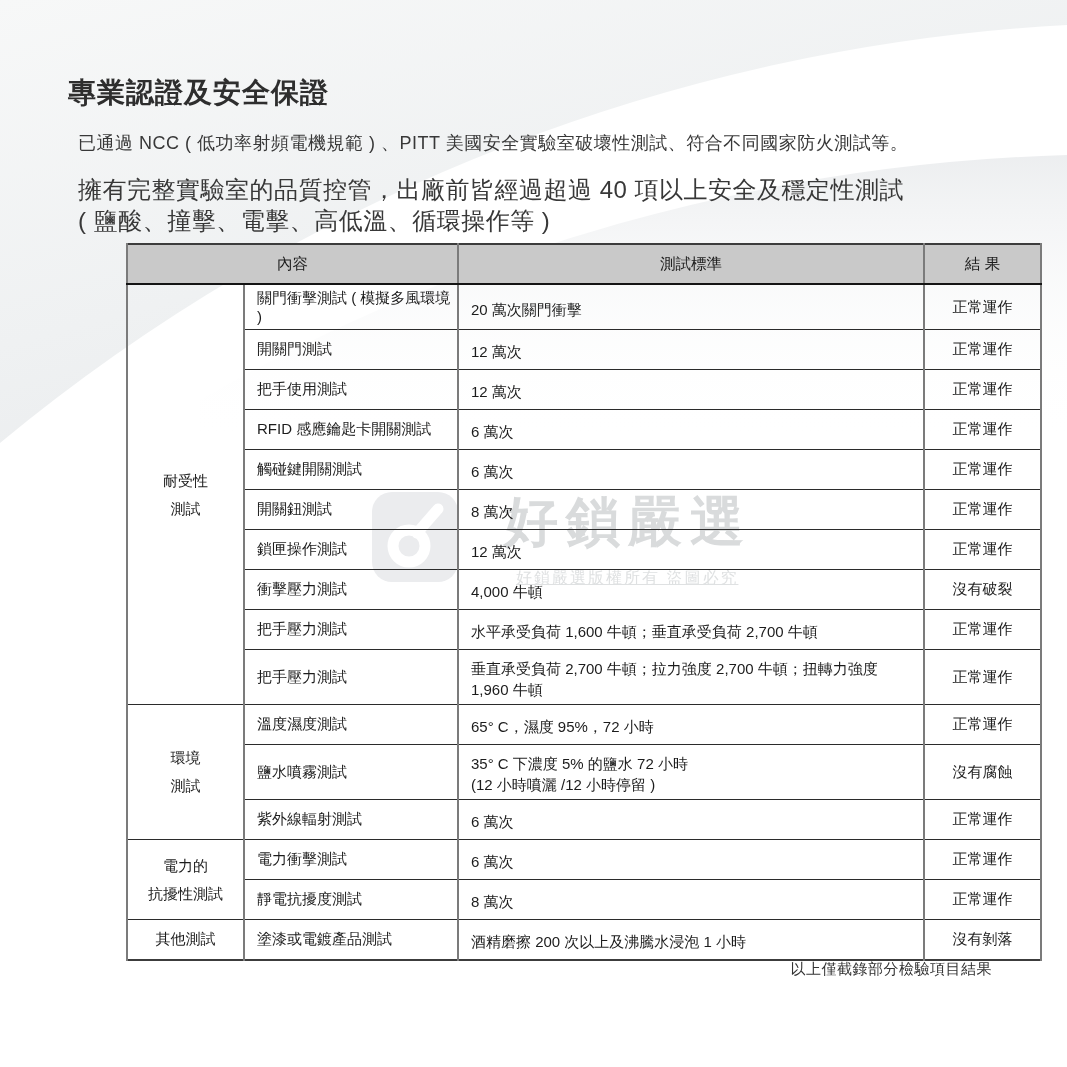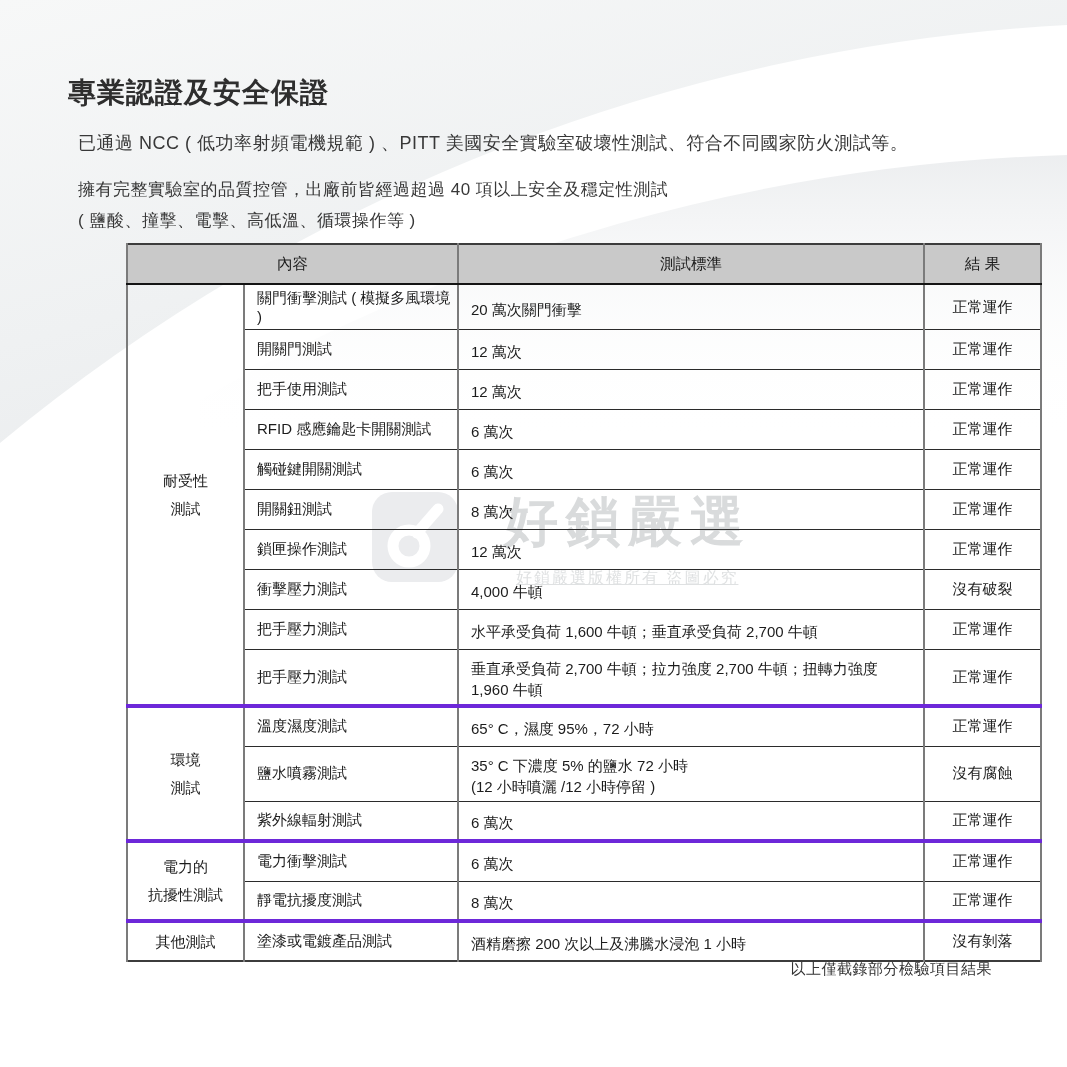--- a/index.html
+++ b/index.html
@@ -34,21 +34,21 @@
   .page-title {
     position:absolute; left:68px; top:74px;
     font-size:28px; font-weight:700; letter-spacing:1px; color:#2e2e2e;
   }
   .intro-1 {
     position:absolute; left:78px; top:131px;
     font-size:18px; color:#383838; letter-spacing:0.5px;
   }
   .intro-2 {
     position:absolute; left:78px; top:174px;
-    font-size:17px; color:#383838; line-height:31px; letter-spacing:0.5px;
+    font-size:24px; color:#383838; line-height:31px; letter-spacing:0.5px;
   }
 
   table.test-table {
     position:absolute; left:78px; top:243px;
     width:914px;
     border-collapse:collapse;
     table-layout:fixed;
     font-size:15px; color:#1c1c1c;
   }
   table.test-table { border:2px solid #3c3c3c;margin-left:48px; }
@@ -63,21 +63,21 @@
     height:40px;
     background:#c9c9c9;
     font-weight:400; font-size:15.5px; text-align:center;
     border-bottom:2px solid #141414;
   }
   td { height:40px; }
   td.cat  { text-align:center; line-height:28px; }
   td.name { text-align:left; padding:4px 6px 4px 12px; }
   td.standard { text-align:left; padding:8px 8px 4px 12px; white-space:pre-line; line-height:21px; }
   td.result { text-align:center; }
-  tr.group-start td { border-top:4px solid #6d28d9; }
+  tr.group-start td { border-top:1px solid #6d28d9; }
 
   .footnote {
     position:absolute; left:78px; top:960px; width:914px;
     text-align:right; font-size:15px; color:#333; letter-spacing:0.5px;
   }
 </style>
 </head>
 <body>
 
 <svg class="bg-decor" width="1067" height="1067" viewBox="0 0 1067 1067" xmlns="http://www.w3.org/2000/svg">

